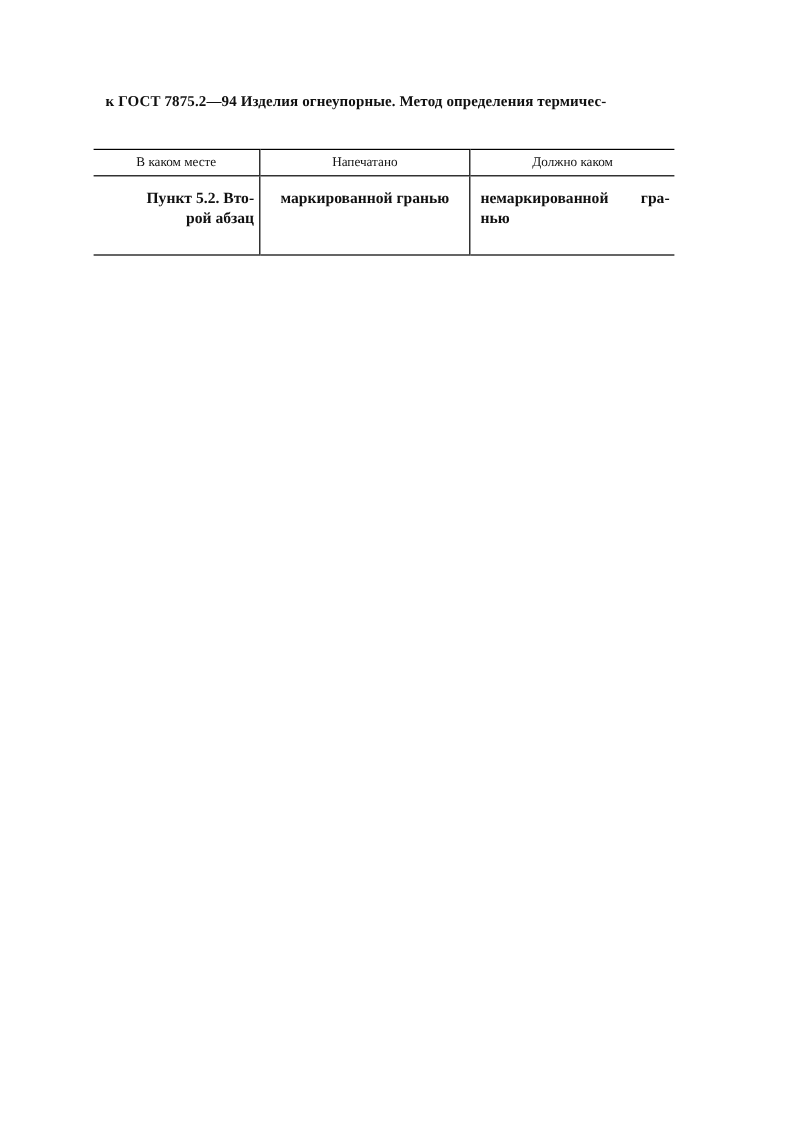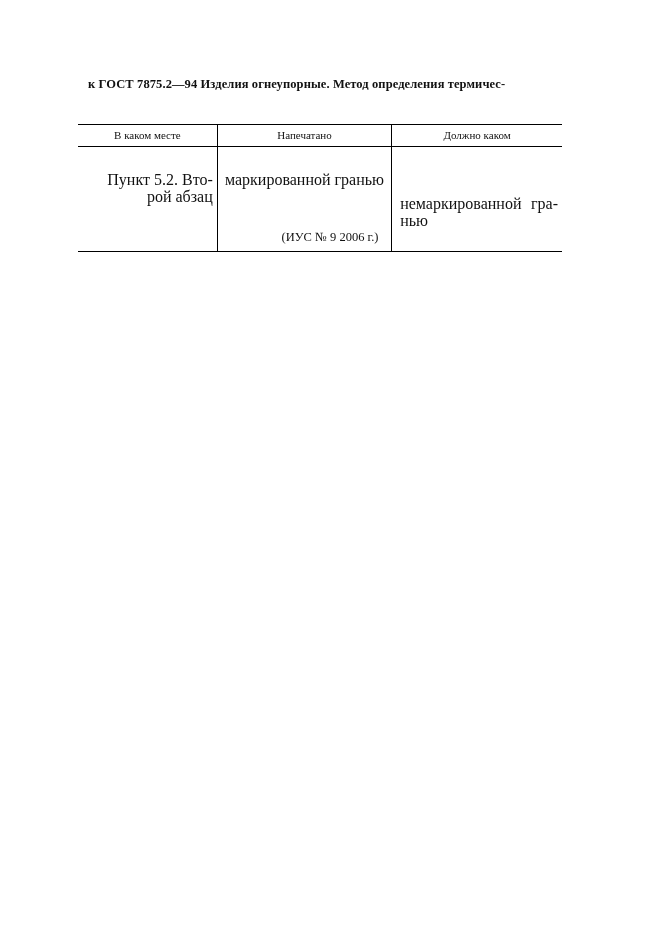--- a/index.html
+++ b/index.html
@@ -56,25 +56,26 @@
     padding: 4px 4px 5px 4px;
     border-top: 1.6px solid #000;
     border-bottom: 1.1px solid #000;
     vertical-align: middle;
   }
   .corr-table thead th.col1 { width: 136px; }
   .corr-table thead th.col2 { width: 178px; border-left: 1.1px solid #000; }
   .corr-table thead th.col3 { width: 170px; border-left: 1.1px solid #000; }
 
   .corr-table tbody td {
-    font-size: 16px;
+    font-size: 13px;
     vertical-align: top;
-    padding: 24px 6px 22px 6px;
+    padding: 9px 6px 22px 6px;
     line-height: 17px;
     border-bottom: 1.6px solid #000;
+    font-weight: bold;
   }
   .corr-table tbody td.c1 {
     text-align: right;
     padding-right: 4px;
   }
   .corr-table tbody td.c2 {
     border-left: 1.1px solid #000;
     text-align: right;
     text-align-last: center;
   }
@@ -83,21 +84,20 @@
     text-align: justify;
     text-align-last: left;
     padding-left: 8px;
     padding-right: 4px;
   }
   .cell-line { display: block; white-space: nowrap; }
   .cell-just {
     display: block;
     text-align: justify;
     text-align-last: justify;
-    margin-top: 24px;
   }
   .footer-note {
     position: absolute;
     left: 88px;
     top: 230px;
     width: 484px;
     text-align: center;
     font-family: "Liberation Serif", serif;
     font-size: 12.5px;
     color: #111111;
@@ -128,15 +128,14 @@
         </td>
         <td class="c2">маркированной гранью</td>
         <td class="c3">
           <span class="cell-just">немаркированной гра-</span>
           <span class="cell-line">нью</span>
         </td>
       </tr>
     </tbody>
   </table>
 
-  <div class="footer-note">(ИУС № 9 2006 г.)</div>
 
 </div>
 
 </body></html>

